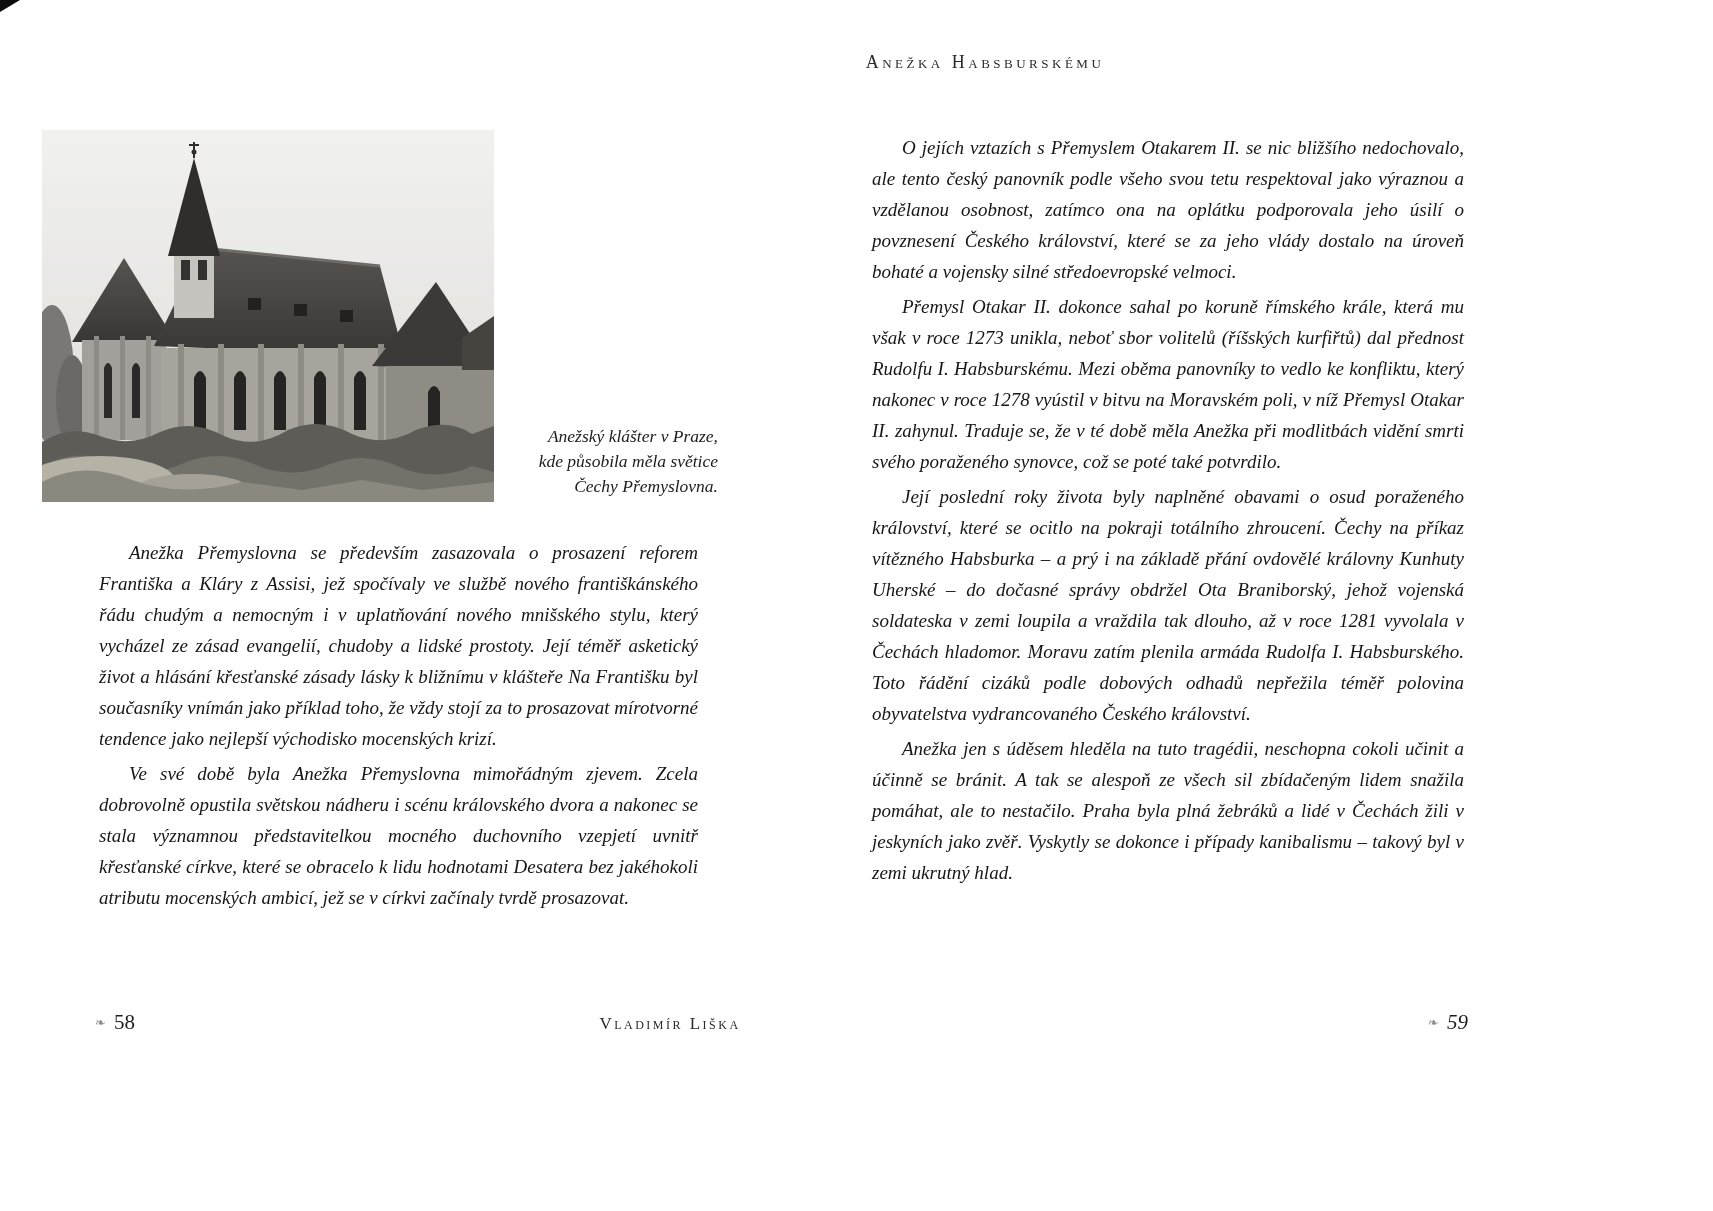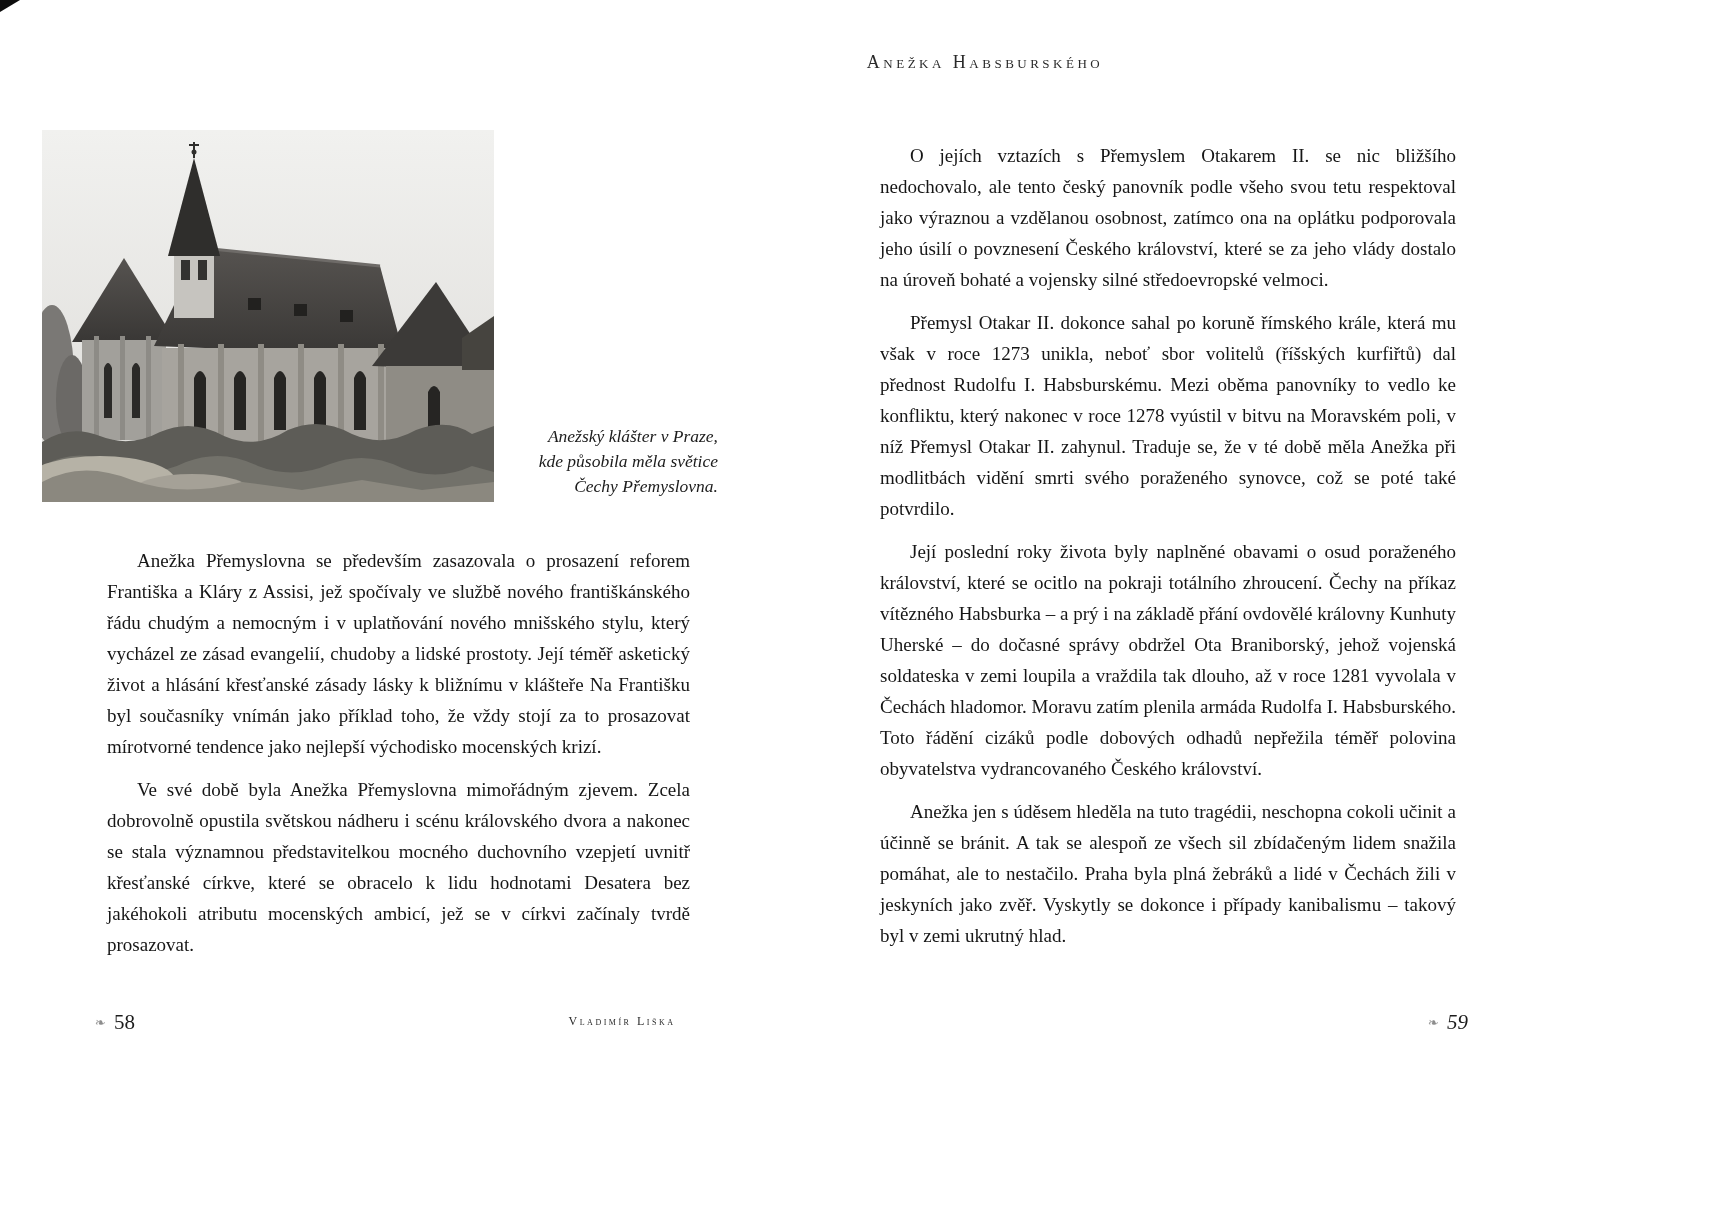--- a/index.html
+++ b/index.html
@@ -36,42 +36,42 @@
     line-height: 25px;
     color: #1c1c1c;
   }
   .photo-caption span { display: block; }
   .text-col {
     position: absolute;
     text-align: justify;
     font-size: 19px;
     line-height: 31px;
   }
-  .text-col p { margin: 12px; text-indent: 30px; }
+  .text-col p { margin: 4px; text-indent: 30px; font-style: italic; }
   .col-left  { left: 95px;  top: 533px; width: 607px; }
   .col-right { left: 868px; top: 128px; width: 600px; }
   .running-head {
     position: absolute;
     top: 52px;
     left: 985px;
     transform: translateX(-50%);
     font-variant: small-caps;
     letter-spacing: 3.5px;
     font-size: 18px;
     color: #2a2a2a;
     white-space: nowrap;
   }
   .footer-author {
     position: absolute;
     top: 1014px;
-    left: 622px;
+    left: 670px;
     transform: translateX(-50%);
     font-variant: small-caps;
     letter-spacing: 2.5px;
-    font-size: 12px;
+    font-size: 17px;
     color: #2a2a2a;
     white-space: nowrap;
   }
   .page-num {
     position: absolute;
     top: 1010px;
     font-size: 21px;
     color: #1c1c1c;
     white-space: nowrap;
     text-align: center;
@@ -176,21 +176,21 @@
     <div class="page-num page-num-left">
       <span class="ornament">❧</span><span>58</span>
     </div>
 
     <div class="footer-author">Vladimír Liška</div>
 
   </section>
 
   <section>
 
-    <div class="running-head">Anežka Habsburského</div>
+    <div class="running-head">Anežka Habsburskému</div>
 
     <div class="text-col col-right">
       <p>O jejích vztazích s Přemyslem Otakarem II. se nic bližšího nedochovalo, ale tento český panovník podle všeho svou tetu respektoval jako výraznou a vzdělanou osobnost, zatímco ona na oplátku podporovala jeho úsilí o povznesení Českého království, které se za jeho vlády dostalo na úroveň bohaté a vojensky silné středoevropské velmoci.</p>
       <p>Přemysl Otakar II. dokonce sahal po koruně římského krále, která mu však v roce 1273 unikla, neboť sbor volitelů (říšských kurfiřtů) dal přednost Rudolfu I. Habsburskému. Mezi oběma panovníky to vedlo ke konfliktu, který nakonec v roce 1278 vyústil v bitvu na Moravském poli, v níž Přemysl Otakar II. zahynul. Traduje se, že v té době měla Anežka při modlitbách vidění smrti svého poraženého synovce, což se poté také potvrdilo.</p>
       <p>Její poslední roky života byly naplněné obavami o osud poraženého království, které se ocitlo na pokraji totálního zhroucení. Čechy na příkaz vítězného Habsburka – a prý i na základě přání ovdovělé královny Kunhuty Uherské – do dočasné správy obdržel Ota Braniborský, jehož vojenská soldateska v zemi loupila a vraždila tak dlouho, až v roce 1281 vyvolala v Čechách hladomor. Moravu zatím plenila armáda Rudolfa I. Habsburského. Toto řádění cizáků podle dobových odhadů nepřežila téměř polovina obyvatelstva vydrancovaného Českého království.</p>
       <p>Anežka jen s úděsem hleděla na tuto tragédii, neschopna cokoli učinit a účinně se bránit. A tak se alespoň ze všech sil zbídačeným lidem snažila pomáhat, ale to nestačilo. Praha byla plná žebráků a lidé v Čechách žili v jeskyních jako zvěř. Vyskytly se dokonce i případy kanibalismu – takový byl v zemi ukrutný hlad.</p>
     </div>
 
     <div class="page-num page-num-right">
       <span class="ornament">❧</span><span>59</span>

